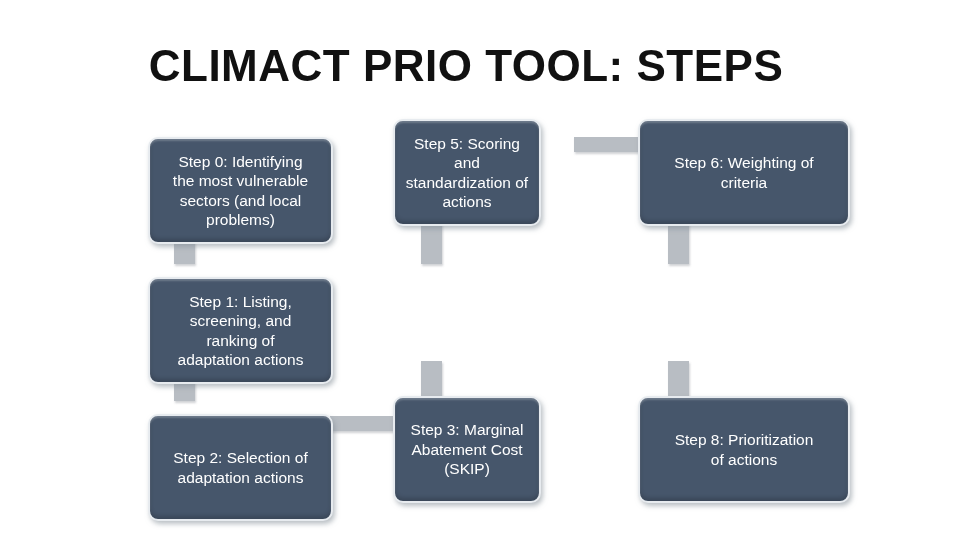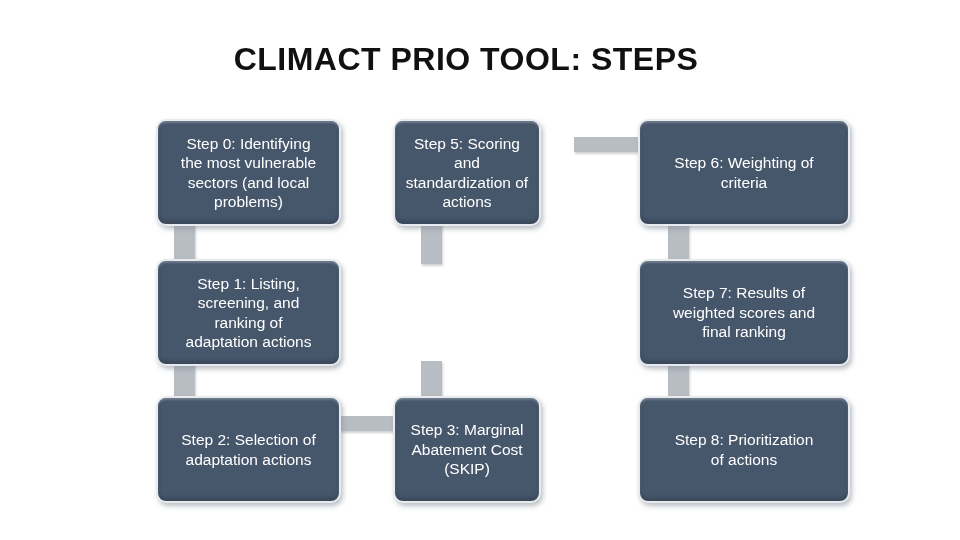--- a/index.html
+++ b/index.html
@@ -14,21 +14,21 @@
     background: var(--background, #ffffff);
     font-family: "Liberation Sans", sans-serif;
     overflow: hidden;
   }
   .slide-title {
     position: absolute;
     top: 41px;
     left: 0;
     width: 932px;
     text-align: center;
-    font-size: 32px;
+    font-size: 44px;
     font-weight: 700;
     letter-spacing: 0.5px;
     color: var(--title-text, #111111);
   }
   .step-box {
     position: absolute;
     box-sizing: border-box;
     z-index: 2;
     background: var(--box-fill, #46566B);
     border: 2px solid var(--box-border, #E7EBEF);
@@ -48,21 +48,21 @@
     font-size: 15.5px;
     line-height: 1.25;
   }
   .connector {
     position: absolute;
     z-index: 1;
     background: var(--connector, #B8BDC3);
     box-shadow: 1px 2px 2px rgba(150,156,162,0.45);
   }
   
-  .c0 { left: 156px; width: 185px; }
+  .c0 { left: 148px; width: 185px; margin-top: 18px; }
   .c1 { left: 393px; width: 148px; }
   .c2 { left: 638px; width: 212px; }
   
   .r0 { top: 119px; height: 107px; }
   .r1 { top: 259px; height: 107px; }
   .r2 { top: 396px; height: 107px; }
   
   .v-c0 { left: 174px; width: 21px; }
   .v-c1 { left: 421px; width: 21px; }
   .v-c2 { left: 668px; width: 21px; }
@@ -114,23 +114,18 @@
   <div class="step-box c1 r0">
     <span class="step-label">Step 5: Scoring and
 standardization of
 actions</span>
   </div>
 
   <div class="step-box c2 r0">
     <span class="step-label">Step 6: Weighting of
 criteria</span>
   </div>
-  <div class="step-box c2 r1">
-    <span class="step-label">Step 7: Results of
-weighted scores and
-final ranking</span>
-  </div>
   <div class="step-box c2 r2">
     <span class="step-label">Step 8: Prioritization
 of actions</span>
   </div>
 
 </div>
 
 </body></html>

